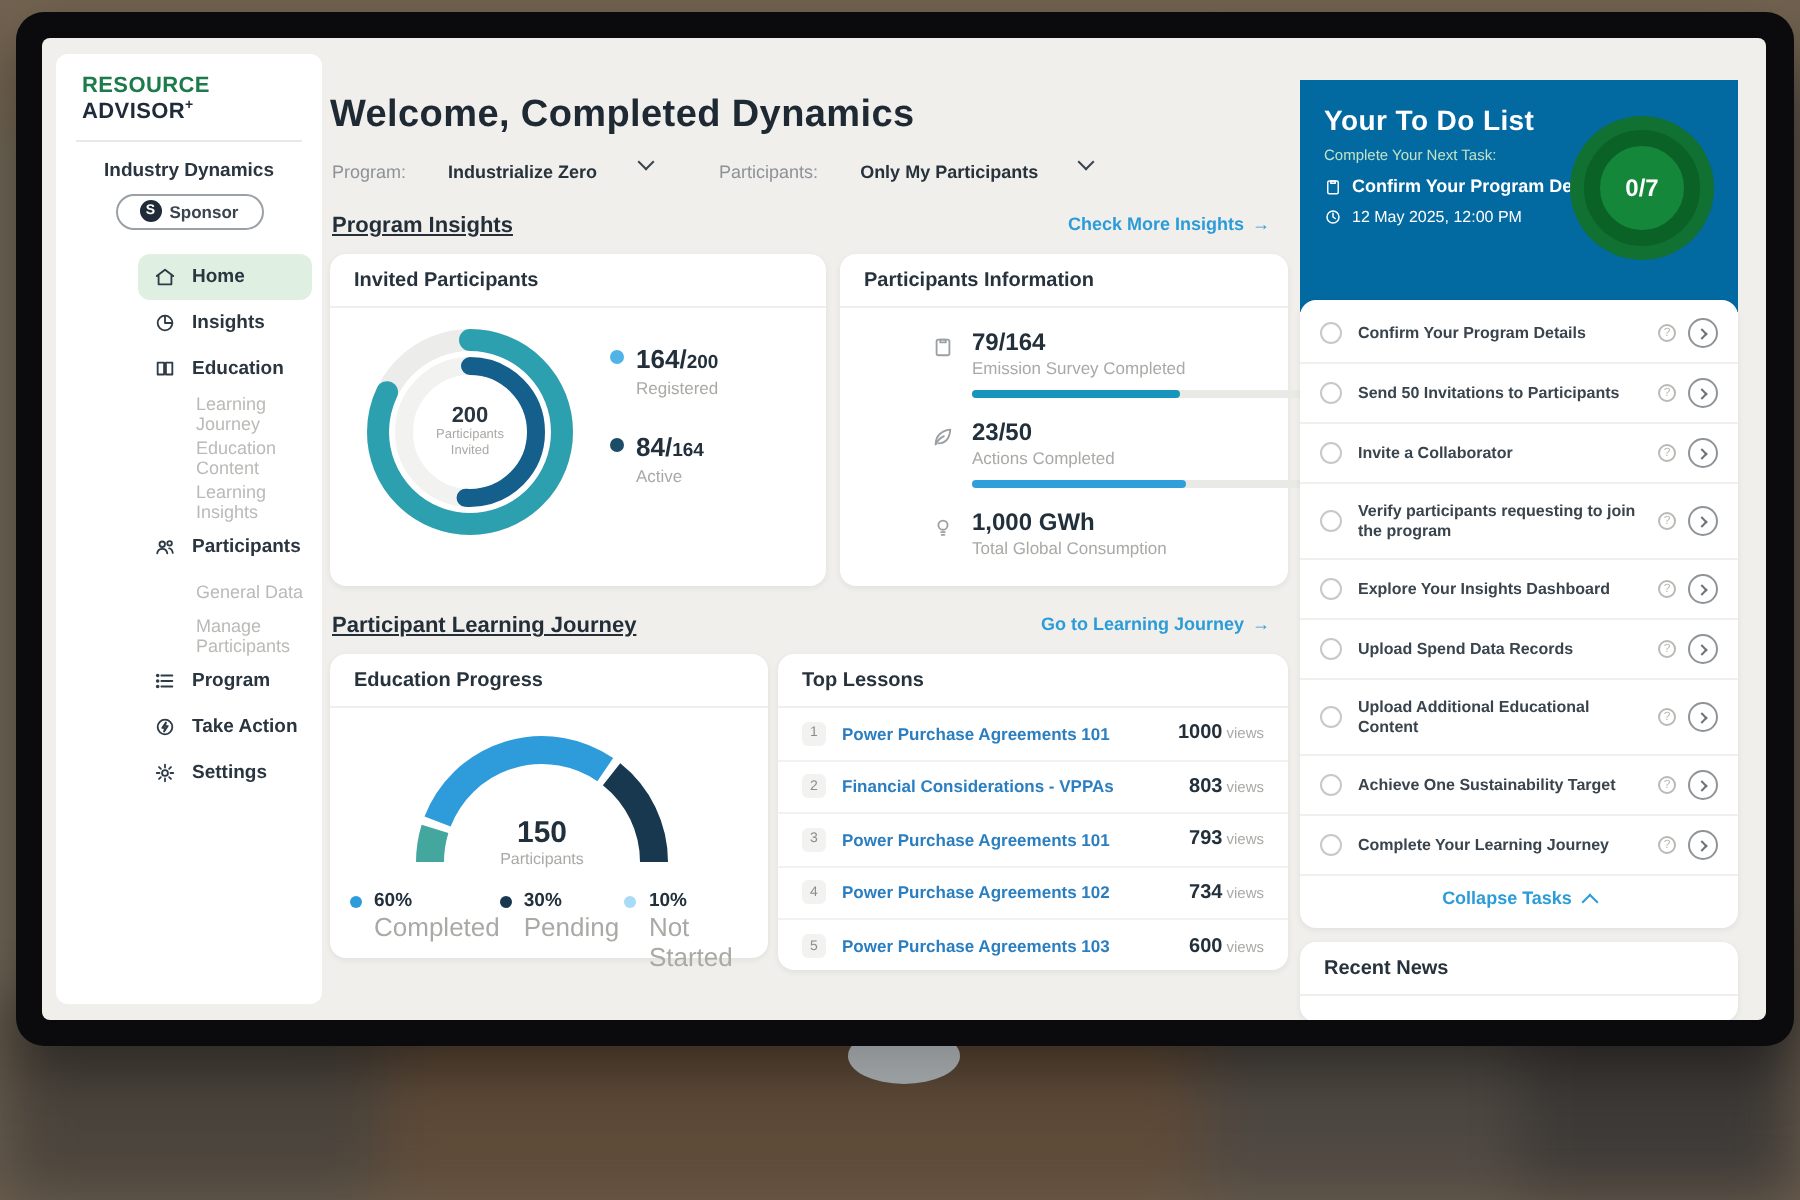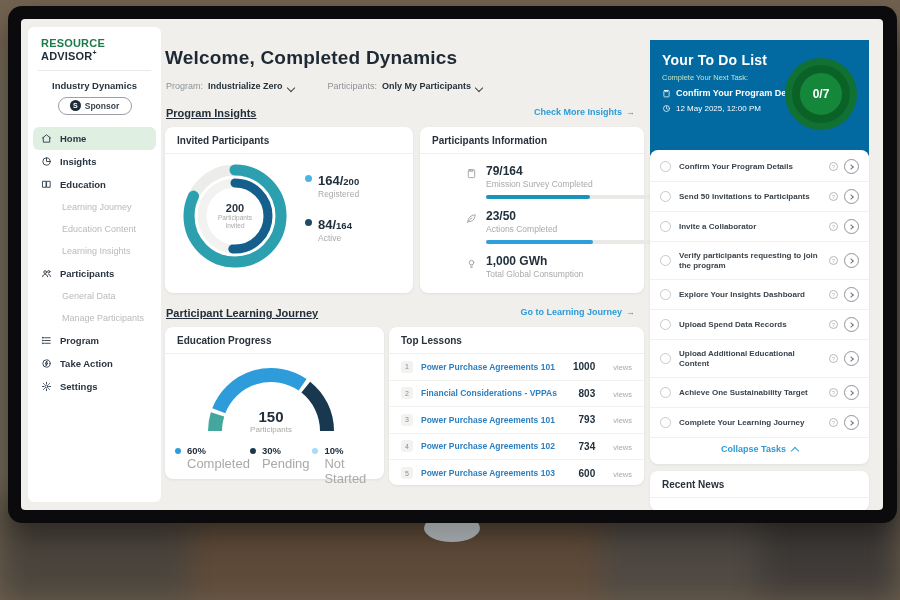--- a/index.html
+++ b/index.html
@@ -28,34 +28,34 @@
   .logo { padding:10px 0 8px 13px; font-size:11px; font-weight:bold; letter-spacing:.2px; }
   .logo .g { color:#1d7a4b; } .logo .d { color:#1f2b38; }
   .logo sup { font-size:7px; }
   .side-div { height:1px; background:#e9e9e6; margin:0 10px; }
   .org { text-align:center; font-size:9.5px; font-weight:bold; color:#2a3540; margin-top:9px; }
   .sponsor { margin:6px auto 0; width:74px; height:18px; border:1px solid #9aa0a5;
     border-radius:10px; display:flex; align-items:center; justify-content:center; gap:4px;
     font-size:8.5px; color:#3a4550; font-weight:bold; background:#fff; }
   .sponsor .dot { width:11px; height:11px; border-radius:50%; background:#1f2b38;
     color:#fff; font-size:7px; display:flex; align-items:center; justify-content:center; }
-  .nav { margin-top:12px; }
+  .nav { margin-top:12px;margin-left:36px; }
   .nav-item { display:flex; align-items:center; gap:8px; height:23px; padding:0 8px 0 13px;
     font-size:9.5px; font-weight:bold; color:#2a3540; cursor:pointer; }
   .nav-item.active { background:#dff0e3; border-radius:6px; margin:0 5px; padding-left:8px; }
   .nav-item svg { width:11px; height:11px; stroke:#2f3b46; fill:none;
     stroke-width:2; stroke-linecap:round; stroke-linejoin:round; flex:0 0 11px; }
   .nav-sub { height:22px; padding-left:34px; font-size:9px; font-weight:normal;
     color:#babbb7; display:flex; align-items:center; cursor:pointer; }
   
   .main-title { position:absolute; left:144px; top:28px; font-size:19px; font-weight:bold;
     color:#1e2933; letter-spacing:.2px; }
   .filters { position:absolute; left:145px; top:62px; display:flex; gap:34px;
     font-size:9px; color:#8e9297; align-items:center; }
-  .filter { display:flex; align-items:flex-end; gap:5px; cursor:pointer; }
+  .filter { display:flex; align-items:flex-start; gap:21px; cursor:pointer; }
   .filter b { color:#27323c; font-size:9px; }
   .chev { width:6px; height:6px; border-right:1.4px solid #3a444d; border-bottom:1.4px solid #3a444d;
     transform:rotate(45deg); margin-top:-3px; }
   .chev.up { transform:rotate(-135deg); margin-top:3px; border-color:#2b9cd8; }
   .sec-head { position:absolute; font-size:11px; font-weight:bold; color:#232e38;text-decoration:underline; }
   .sec-link { position:absolute; font-size:9px; font-weight:bold; color:#2b9cd8;
     cursor:pointer; display:flex; align-items:center; gap:4px; }
   .card { position:absolute; background:#fff; border-radius:8px;
     box-shadow:0 1px 3px rgba(20,30,40,.07); }
   .card-title { font-size:10px; font-weight:bold; color:#27323c; padding:8px 12px 7px;
@@ -92,21 +92,21 @@
   .ep-item .l { font-size:13px; color:#a9aaa6; }
   
   .lesson { display:flex; align-items:center; height:26.5px; padding:0 12px;
     border-bottom:1px solid #f2f2ef; }
   .lesson:last-child { border-bottom:none; }
   .rank { width:12px; height:12px; border-radius:3px; background:#f2f2f0; color:#8b8d8a;
     font-size:7px; display:flex; align-items:center; justify-content:center; margin-right:8px; }
   .lesson a { font-size:8.5px; color:#2b7fc1; font-weight:bold; text-decoration:none;
     flex:1; cursor:pointer; }
   .views { font-size:10px; font-weight:bold; color:#22303c; }
-  .views span { font-size:7.5px; font-weight:normal; color:#a9aaa6; margin-left:18px; }
+  .views span { font-size:7.5px; font-weight:normal; color:#a9aaa6; margin-left:2px; }
   
   .todo-head { position:absolute; left:629px; top:21px; width:219px; height:116px;
     background:#0369a1; border-radius:0; color:#fff; padding:12px 12px 0 12px; }
   .todo-head .t { font-size:14px; font-weight:bold; letter-spacing:.2px; }
   .todo-head .s { font-size:7.5px; color:#bfe3c7; margin-top:5px; }
   .todo-row { display:flex; align-items:center; gap:5px; margin-top:6px; font-size:9px;
     font-weight:bold; }
   .todo-row.date { font-weight:normal; font-size:8px; }
   .todo-row svg { width:9px; height:9px; stroke:#fff; fill:none; stroke-width:2;
     stroke-linecap:round; stroke-linejoin:round; }

